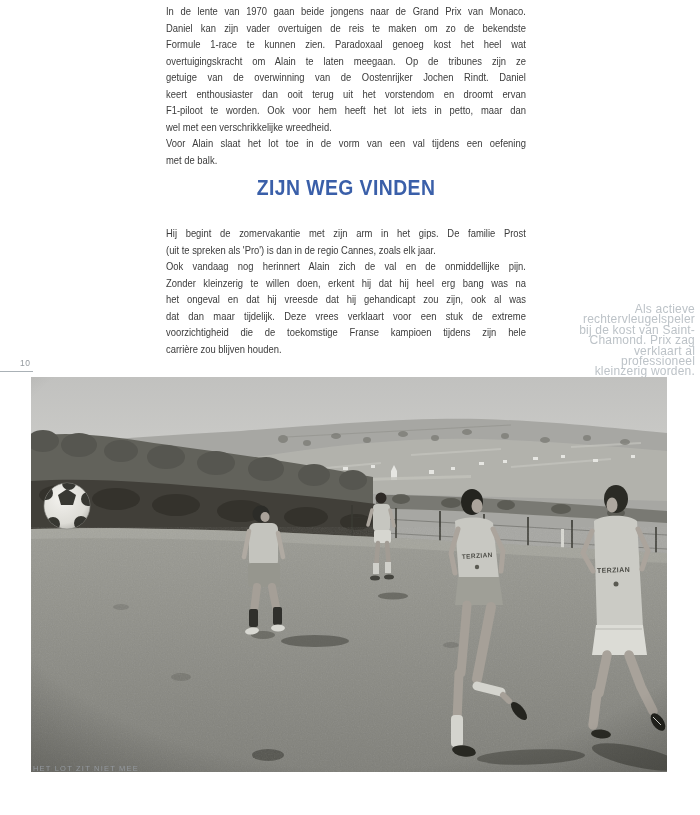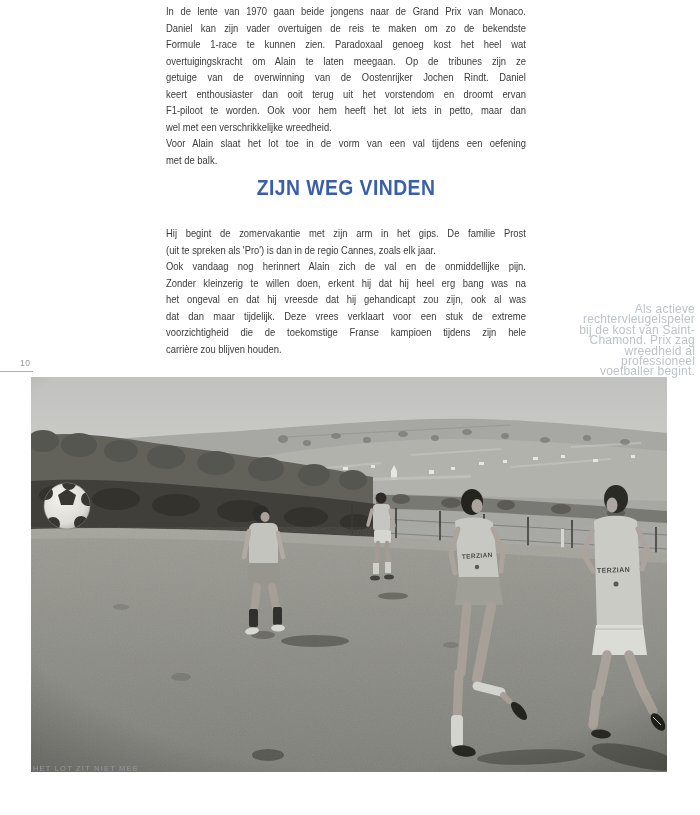--- a/index.html
+++ b/index.html
@@ -83,22 +83,22 @@
       <div class="jline">voorzichtigheid die de toekomstige Franse kampioen tijdens zijn hele</div>
       <div class="jline">carrière zou blijven houden.</div>
     </div>
 </div>
 
 <div class="caption">
     <div class="jline">Als actieve</div>
     <div class="jline">rechtervleugelspeler</div>
     <div class="jline">bij de kost van Saint-</div>
     <div class="jline">Chamond. Prix zag</div>
-    <div class="jline">wreedheid al professioneel</div>
-    <div class="jline">voetballer begint.</div>
+    <div class="jline">verklaart al professioneel</div>
+    <div class="jline">kleinzerig worden.</div>
   </div>
 
 <div class="pagenum">10</div>
 <div class="margin-rule"></div>
 
 <svg class="photo" viewBox="0 0 636 395" role="img">
   <defs>
     <linearGradient id="skyG" x1="0" y1="0" x2="0" y2="1">
       <stop offset="0" stop-color="#c1c1bf"></stop>
         <stop offset="1" stop-color="#d1d1cd"></stop>

